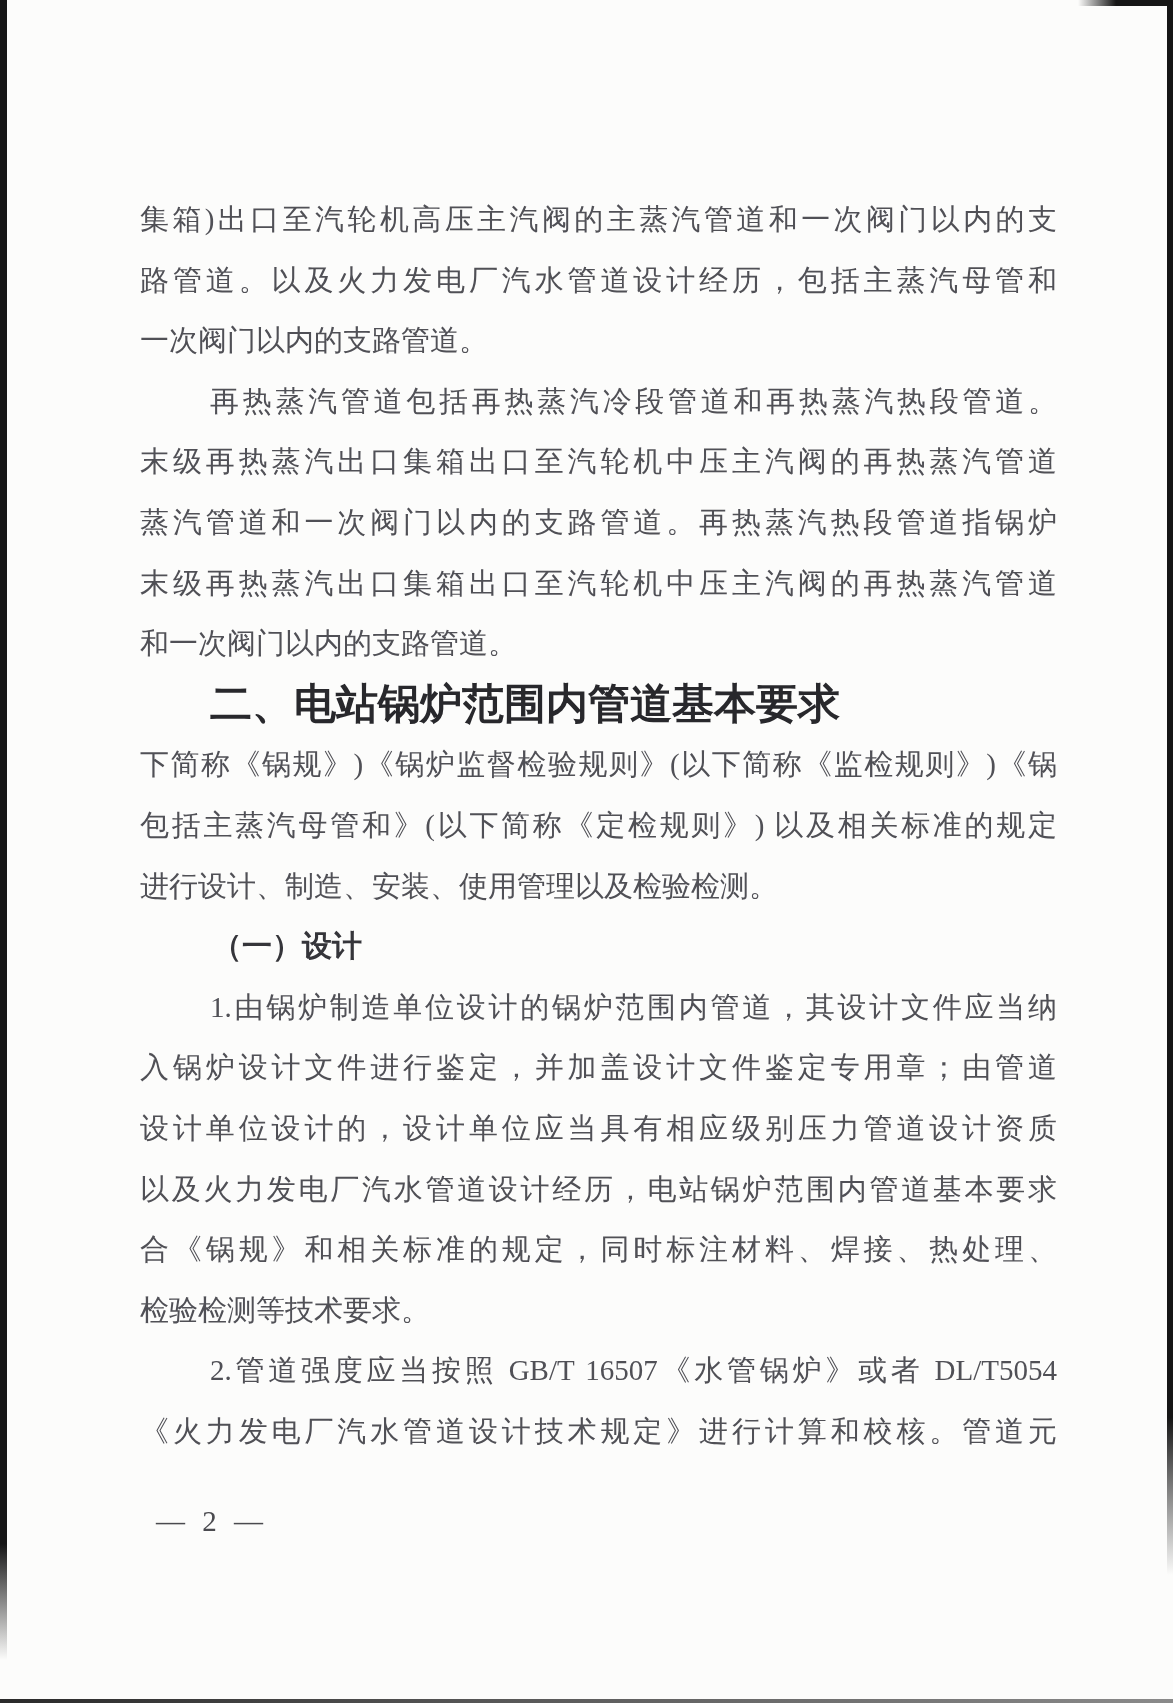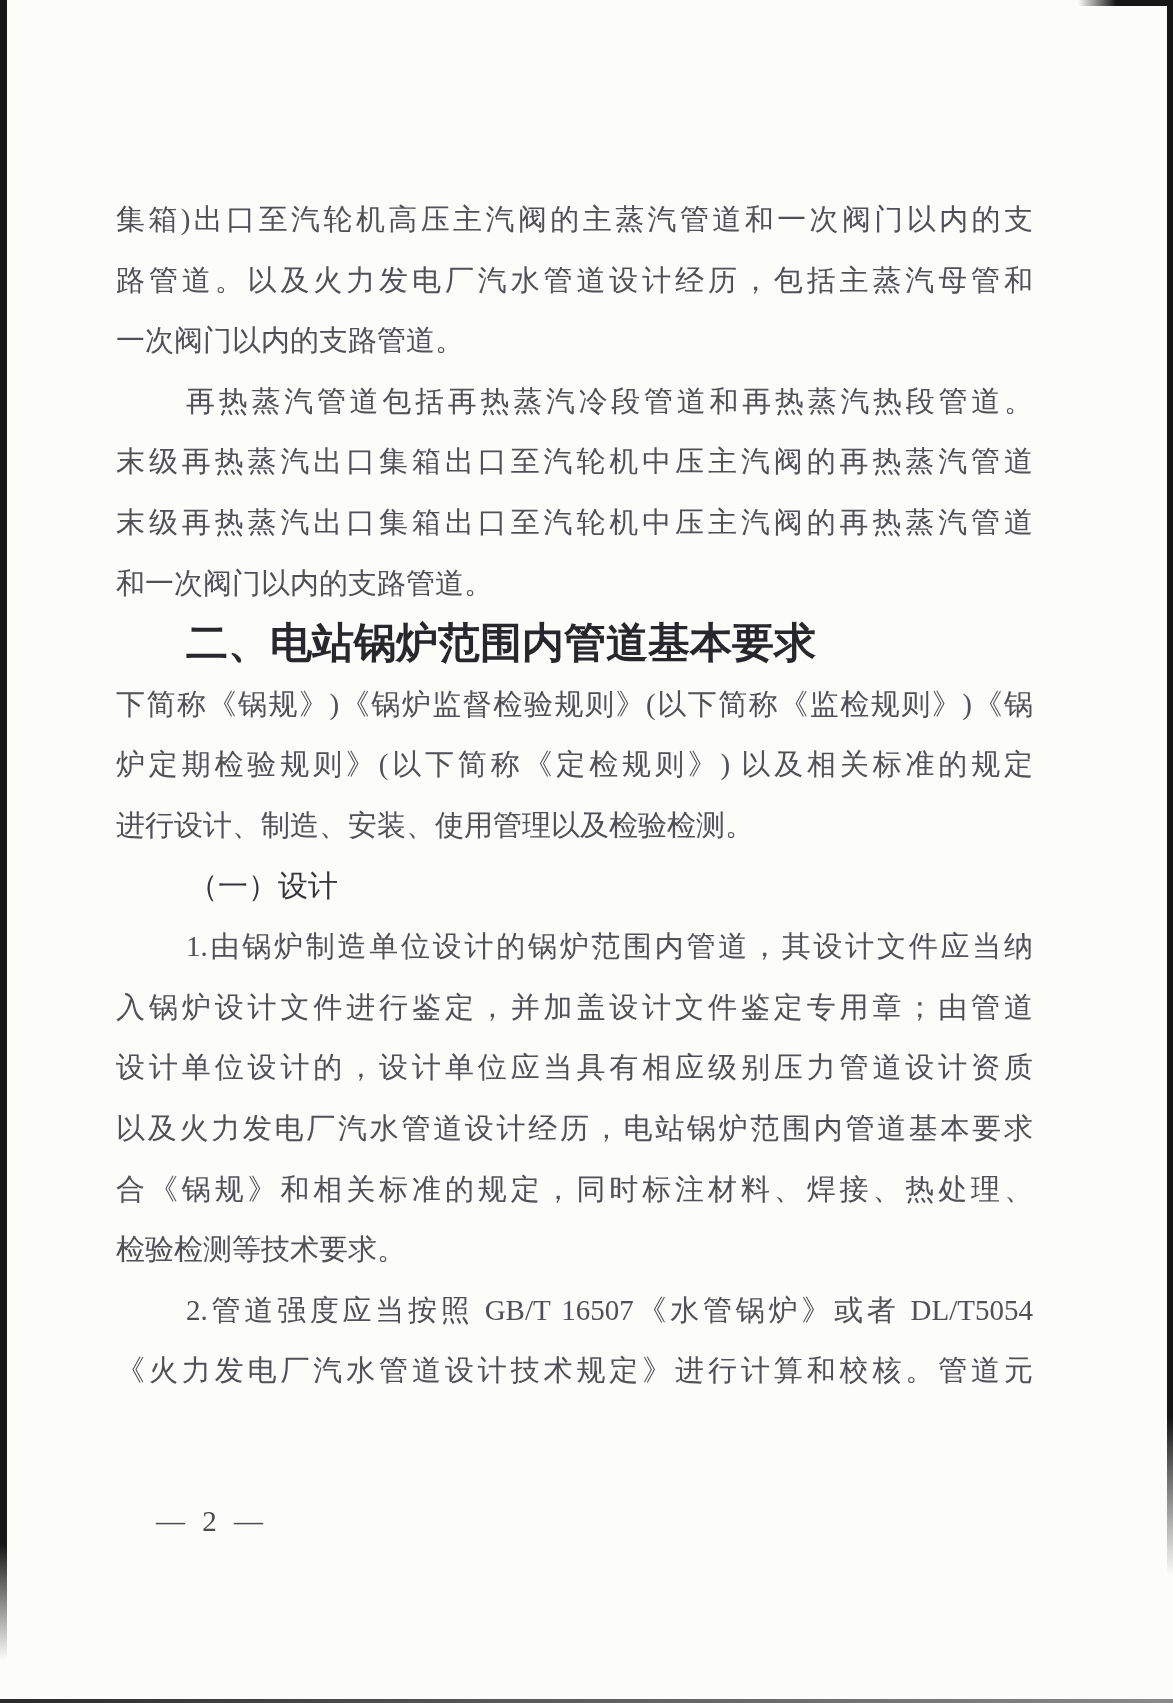--- a/index.html
+++ b/index.html
@@ -24,21 +24,21 @@
     position:absolute;right:0;top:0;width:95px;height:6px;
     background:linear-gradient(to left,var(--border_dark,#161616) 60%,rgba(22,22,22,0) 100%);
   }
   .edge-bottom{
     position:absolute;left:0;bottom:0;width:100%;height:4px;
     background:linear-gradient(to right,#2a2a2a 0%,#555 40%,#8a8a8a 100%);
   }
   
   .text-block{
     position:absolute;
-    left:116px;
+    left:140px;
     top:189px;
     width:917px;
   }
   .line{
     height:60.6px;
     line-height:60.6px;
     font-size:29px;
     color:var(--ink,#505056);
     white-space:normal;
     overflow:visible;
@@ -51,21 +51,21 @@
   .line.indent{ text-indent:70px; }
   .line.heading{
     font-family:"Liberation Sans","DejaVu Sans",sans-serif;
     font-weight:700;
     font-size:42px;
     color:var(--heading_ink,#28282c);
     padding-left:70px;
     text-indent:0;
   }
   .line.subheading{
-    font-weight:400;
+    font-weight:700;
     font-size:30px;
     color:var(--subheading_ink,#35353a);
     padding-left:72px;
     text-indent:0;
   }
   .page-number{
     position:absolute;
     left:156px;
     top:1505px;
     font-size:29px;
@@ -81,25 +81,26 @@
   <div class="edge-right"></div>
   <div class="edge-top-right"></div>
   <div class="edge-bottom"></div>
 
   <div class="text-block">
       <div class="line body justify">集箱)出口至汽轮机高压主汽阀的主蒸汽管道和一次阀门以内的支</div>
       <div class="line body justify">路管道。以及火力发电厂汽水管道设计经历，包括主蒸汽母管和</div>
       <div class="line body">一次阀门以内的支路管道。</div>
       <div class="line body indent justify">再热蒸汽管道包括再热蒸汽冷段管道和再热蒸汽热段管道。</div>
       <div class="line body justify">末级再热蒸汽出口集箱出口至汽轮机中压主汽阀的再热蒸汽管道</div>
+      <div class="line body justify">蒸汽管道和一次阀门以内的支路管道。再热蒸汽热段管道指锅炉</div>
       <div class="line body justify">末级再热蒸汽出口集箱出口至汽轮机中压主汽阀的再热蒸汽管道</div>
       <div class="line body">和一次阀门以内的支路管道。</div>
       <div class="line heading">二、电站锅炉范围内管道基本要求</div>
       <div class="line body justify">下简称《锅规》)《锅炉监督检验规则》(以下简称《监检规则》)《锅</div>
-      <div class="line body justify">炉定期检验规则》(以下简称《定检规则》) 以及相关标准的规定</div>
+      <div class="line body justify">包括主蒸汽母管和》(以下简称《定检规则》) 以及相关标准的规定</div>
       <div class="line body">进行设计、制造、安装、使用管理以及检验检测。</div>
       <div class="line subheading">（一）设计</div>
       <div class="line body indent justify">1.由锅炉制造单位设计的锅炉范围内管道，其设计文件应当纳</div>
       <div class="line body justify">入锅炉设计文件进行鉴定，并加盖设计文件鉴定专用章；由管道</div>
       <div class="line body justify">设计单位设计的，设计单位应当具有相应级别压力管道设计资质</div>
       <div class="line body justify">以及火力发电厂汽水管道设计经历，电站锅炉范围内管道基本要求</div>
       <div class="line body justify">合《锅规》和相关标准的规定，同时标注材料、焊接、热处理、</div>
       <div class="line body">检验检测等技术要求。</div>
       <div class="line body indent justify">2.管道强度应当按照 GB/T 16507《水管锅炉》或者 DL/T5054</div>
       <div class="line body justify">《火力发电厂汽水管道设计技术规定》进行计算和校核。管道元</div>

